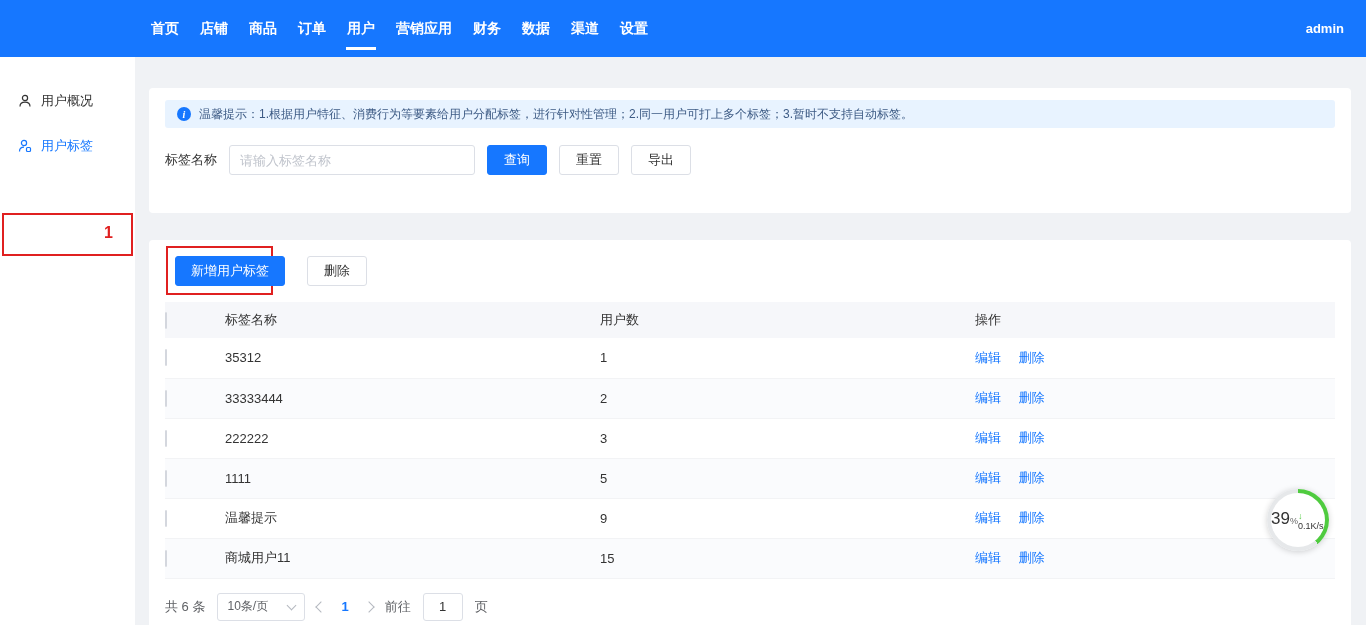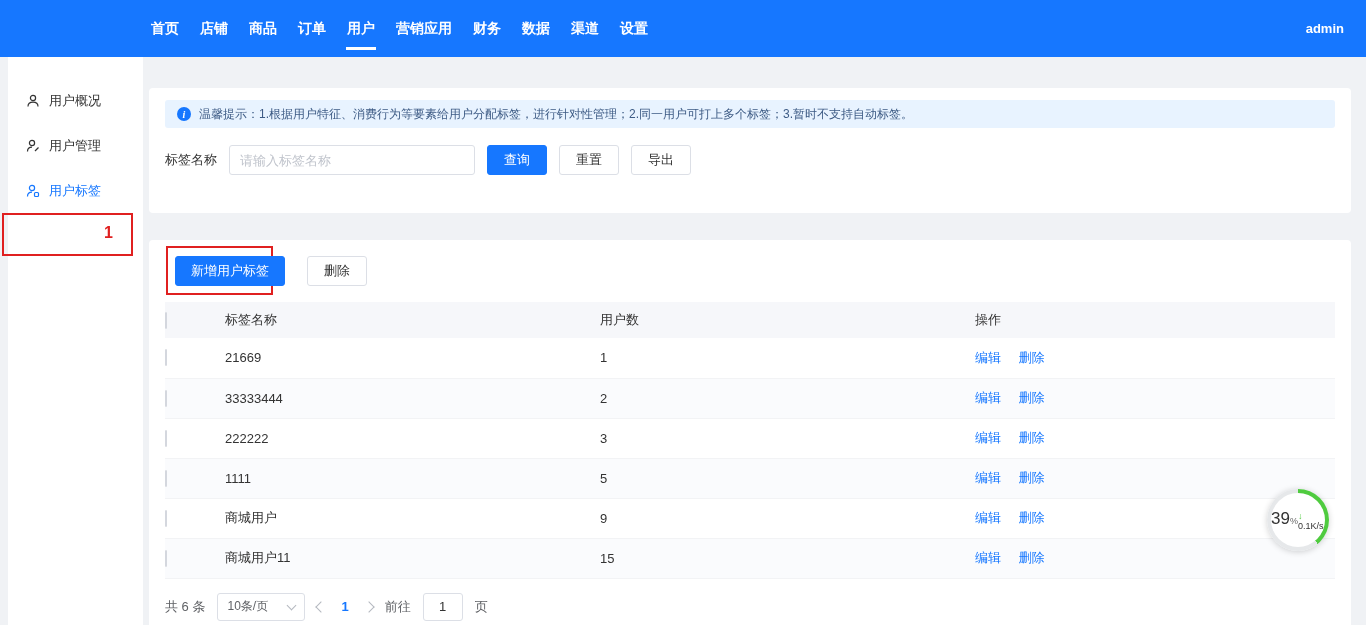--- a/index.html
+++ b/index.html
@@ -12,21 +12,21 @@
     background: #1677ff; display: flex; align-items: center; color: #fff; z-index: 5; }
   .nav { display: flex; margin-left: 151px; gap: 21px; }
   .nav-item { font-size: 14px; font-weight: bold; color: #fff; cursor: pointer;
     position: relative; padding: 20px 0; text-decoration: none; }
   .nav-item.active::after { content: ""; position: absolute; left: 50%;
     transform: translateX(-50%); bottom: 8px; width: 30px; height: 3px; background: #fff; }
   .admin { position: absolute; right: 22px; top: 0; height: 57px; display: flex;
     align-items: center; font-weight: bold; font-size: 13px; cursor: pointer; }
 
   
-  .sidebar { position: absolute; left: 8px; top: 57px; width: 135px; height: 568px;
+  .sidebar { position: absolute; left: 0; top: 57px; width: 135px; height: 568px;
     background: #fff; padding-top: 21px; z-index: 4; text-align: right; }
   .side-item { display: flex; align-items: center; gap: 9px; height: 45px;
     padding-left: 18px; font-size: 13px; color: #333; cursor: pointer; }
   .side-item.active { color: #1677ff; }
   .side-item svg { flex: 0 0 auto; }
 
   
   .main { position: absolute; left: 135px; top: 57px; width: 1231px; height: 568px;
     padding: 31px 15px 0 14px; overflow: hidden; }
   .card { background: #fff; border-radius: 4px; }
@@ -129,28 +129,20 @@
   </div>
 
   <div class="sidebar">
     <div class="side-item">
       <svg width="14" height="14" viewBox="0 0 14 14">
           <circle cx="7" cy="4" r="2.6" fill="none" stroke="currentColor" stroke-width="1.2"></circle>
           <path d="M2 12.5c0-2.8 2.2-4.3 5-4.3s5 1.5 5 4.3" fill="none" stroke="currentColor" stroke-width="1.2"></path>
         </svg>
       <span>用户概况</span>
     </div>
-    <div class="side-item">
-      <svg width="14" height="14" viewBox="0 0 14 14">
-          <circle cx="6" cy="4" r="2.6" fill="none" stroke="currentColor" stroke-width="1.2"></circle>
-          <path d="M1.5 12.5c0-2.8 2-4.3 4.5-4.3" fill="none" stroke="currentColor" stroke-width="1.2"></path>
-          <path d="M9 12l3.5-3.5" fill="none" stroke="currentColor" stroke-width="1.2"></path>
-        </svg>
-      <span>用户管理</span>
-    </div>
     <div class="side-item active">
       <svg width="14" height="14" viewBox="0 0 14 14">
           <circle cx="6" cy="4" r="2.6" fill="none" stroke="currentColor" stroke-width="1.2"></circle>
           <path d="M1.5 12.5c0-2.8 2-4.3 4.5-4.3" fill="none" stroke="currentColor" stroke-width="1.2"></path>
           <rect x="8.5" y="8.5" width="4" height="4" rx="1" fill="none" stroke="currentColor" stroke-width="1.2"></rect>
         </svg>
       <span>用户标签</span>
     </div>
   </div>
 
@@ -187,21 +179,21 @@
           <tr>
             <th class="c1"><span class="checkbox"></span></th>
             <th class="c2">标签名称</th>
             <th class="c3">用户数</th>
             <th class="c4">操作</th>
           </tr>
         </thead>
         <tbody>
           <tr>
             <td class="c1"><span class="checkbox"></span></td>
-            <td class="c2">21669</td>
+            <td class="c2">35312</td>
             <td class="c3">1</td>
             <td class="c4">
               <a class="link">编辑</a>
               <a class="link">删除</a>
             </td>
           </tr>
           <tr>
             <td class="c1"><span class="checkbox"></span></td>
             <td class="c2">33333444</td>
             <td class="c3">2</td>
@@ -223,21 +215,21 @@
             <td class="c1"><span class="checkbox"></span></td>
             <td class="c2">1111</td>
             <td class="c3">5</td>
             <td class="c4">
               <a class="link">编辑</a>
               <a class="link">删除</a>
             </td>
           </tr>
           <tr>
             <td class="c1"><span class="checkbox"></span></td>
-            <td class="c2">商城用户</td>
+            <td class="c2">温馨提示</td>
             <td class="c3">9</td>
             <td class="c4">
               <a class="link">编辑</a>
               <a class="link">删除</a>
             </td>
           </tr>
           <tr>
             <td class="c1"><span class="checkbox"></span></td>
             <td class="c2">商城用户11</td>
             <td class="c3">15</td>

